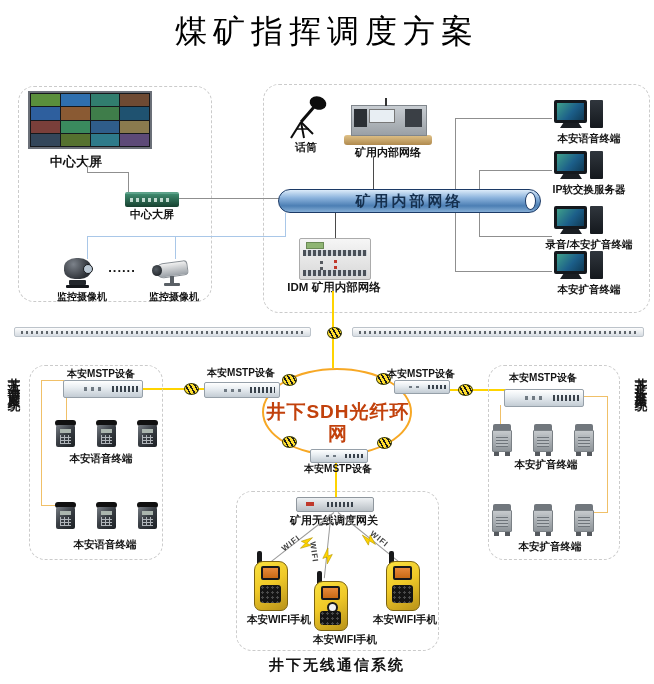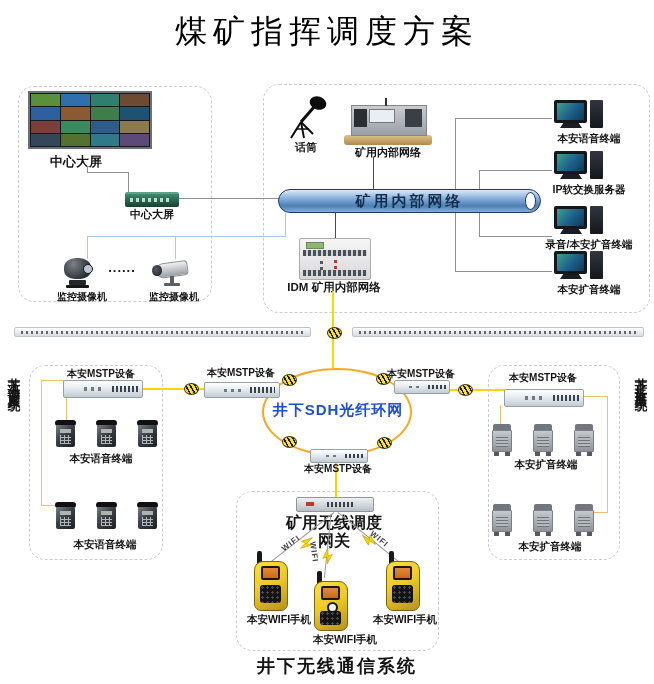--- a/index.html
+++ b/index.html
@@ -202,21 +202,21 @@
 
   <div class="sep" style="left:14px;width:297px;"></div>
   <div class="sep" style="left:352px;width:292px;"></div>
 
   <div class="line yellow" style="left:332px;top:291px;width:2px;height:77px;"></div>
   <div class="line yellow" style="left:141px;top:388px;width:64px;height:2px;"></div>
   <div class="line yellow" style="left:448px;top:389px;width:57px;height:2px;"></div>
   <div class="line yellow" style="left:335px;top:461px;width:2px;height:37px;"></div>
 
   <div class="ring"></div>
-  <div class="lbl" style="left:258px;top:401px;width:160px;font-size:15px;color:#1d4ed8;letter-spacing:1px;">井下SDH光纤环网</div>
+  <div class="lbl" style="left:258px;top:401px;width:160px;font-size:19px;color:#c2410c;letter-spacing:1px;">井下SDH光纤环网</div>
 
   <div class="coupler" style="left:327px;top:327px;"></div>
   <div class="coupler" style="left:282px;top:374px;"></div>
   <div class="coupler" style="left:376px;top:373px;"></div>
   <div class="coupler" style="left:282px;top:436px;"></div>
   <div class="coupler" style="left:377px;top:437px;"></div>
   <div class="coupler" style="left:184px;top:383px;"></div>
   <div class="coupler" style="left:458px;top:384px;"></div>
 
   <div class="lbl" style="left:194px;top:367px;width:94px;font-size:10px;">本安MSTP设备</div>
@@ -321,21 +321,21 @@
       <div class="cap"></div>
       <div class="bd"></div>
       <div class="gr"></div>
       <div class="f1"></div>
       <div class="f2"></div>
     </div>
   <div class="lbl" style="left:504px;top:540px;width:92px;font-size:10.5px;">本安扩音终端</div>
 
   <div class="dashed" style="left:236px;top:491px;width:201px;height:158px;"></div>
   <div class="gateway"></div>
-  <div class="lbl" style="left:282px;top:514px;width:104px;font-size:16px;">矿用无线调度网关</div>
+  <div class="lbl" style="left:282px;top:514px;width:104px;font-size:11px;">矿用无线调度网关</div>
   <div class="line rot" style="left:334px;top:512px;width:81px;transform:rotate(142deg);"></div>
   <div class="line rot" style="left:331px;top:514px;width:64px;transform:rotate(96deg);"></div>
   <div class="line rot" style="left:338px;top:512px;width:80px;transform:rotate(39deg);"></div>
   <div class="wtxt" style="left:280px;top:546px;transform:rotate(-38deg);">WIFI</div>
   <div class="wtxt" style="left:317px;top:541px;transform:rotate(82deg);">WIFI</div>
   <div class="wtxt" style="left:374px;top:529px;transform:rotate(39deg);">WIFI</div>
   <svg class="bolt" style="left:296px;top:538px;transform:rotate(142deg);" width="20" height="12" viewBox="0 0 20 12">
       <path d="M1 7 L9 6 L7 2 L17 6 L10 7 L12 11 Z" fill="#ffd400" stroke="#b89a00" stroke-width="0.6"></path>
     </svg>
   <svg class="bolt" style="left:318px;top:551px;transform:rotate(96deg);" width="20" height="12" viewBox="0 0 20 12">
@@ -359,15 +359,15 @@
     </div>
   <div class="wphone" style="left:386px;top:551px;">
       <div class="ant"></div>
       <div class="bd"></div>
       <div class="scr"></div>
       <div class="keys"></div>
     </div>
   <div class="lbl" style="left:240px;top:613px;width:78px;font-size:10.5px;">本安WIFI手机</div>
   <div class="lbl" style="left:306px;top:633px;width:78px;font-size:10.5px;">本安WIFI手机</div>
   <div class="lbl" style="left:366px;top:613px;width:78px;font-size:10.5px;">本安WIFI手机</div>
-  <div class="lbl" style="left:247px;top:656px;width:180px;font-size:18px;letter-spacing:2px;">井下无线通信系统</div>
+  <div class="lbl" style="left:247px;top:656px;width:180px;font-size:15px;letter-spacing:2px;">井下无线通信系统</div>
 
 </div>
 
 </body></html>

